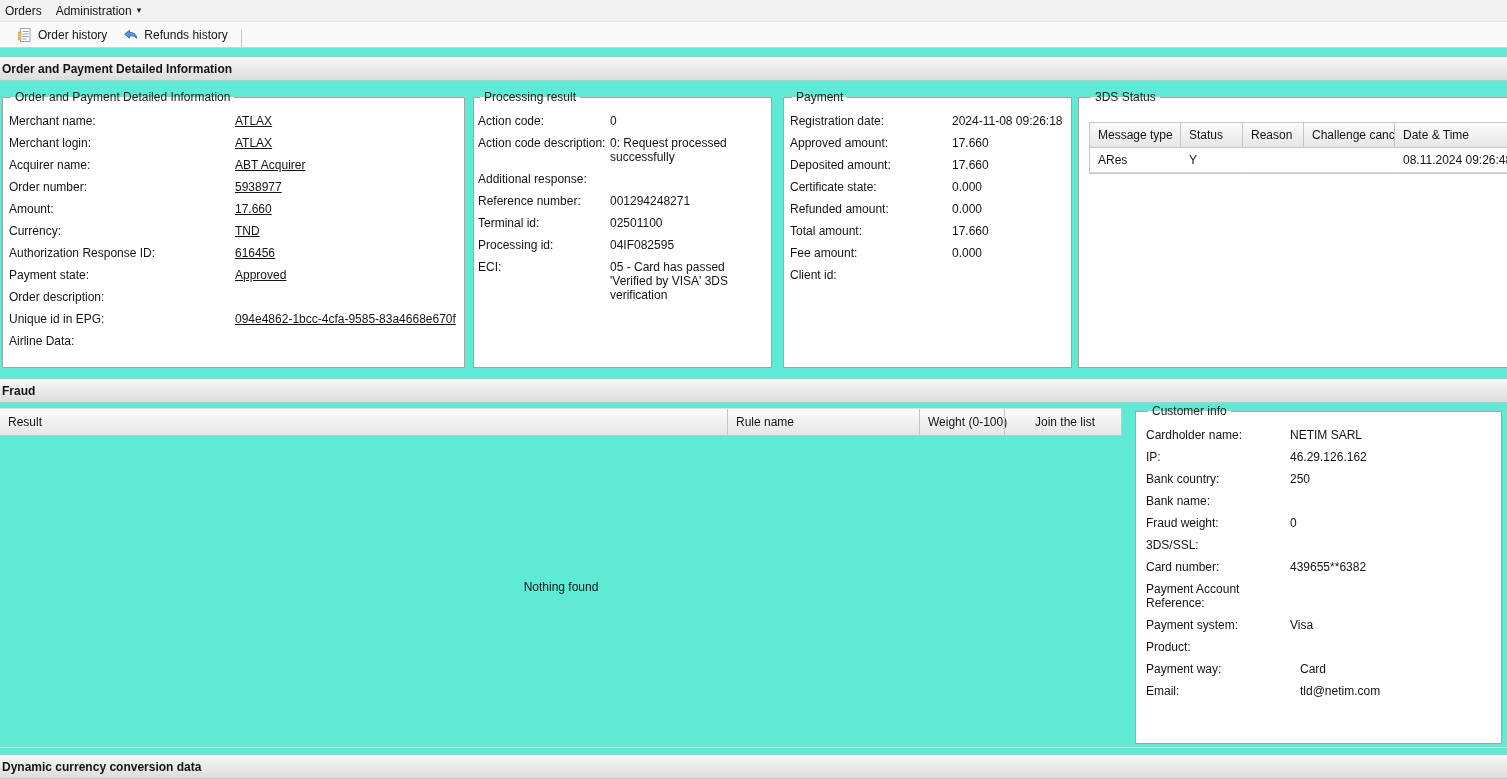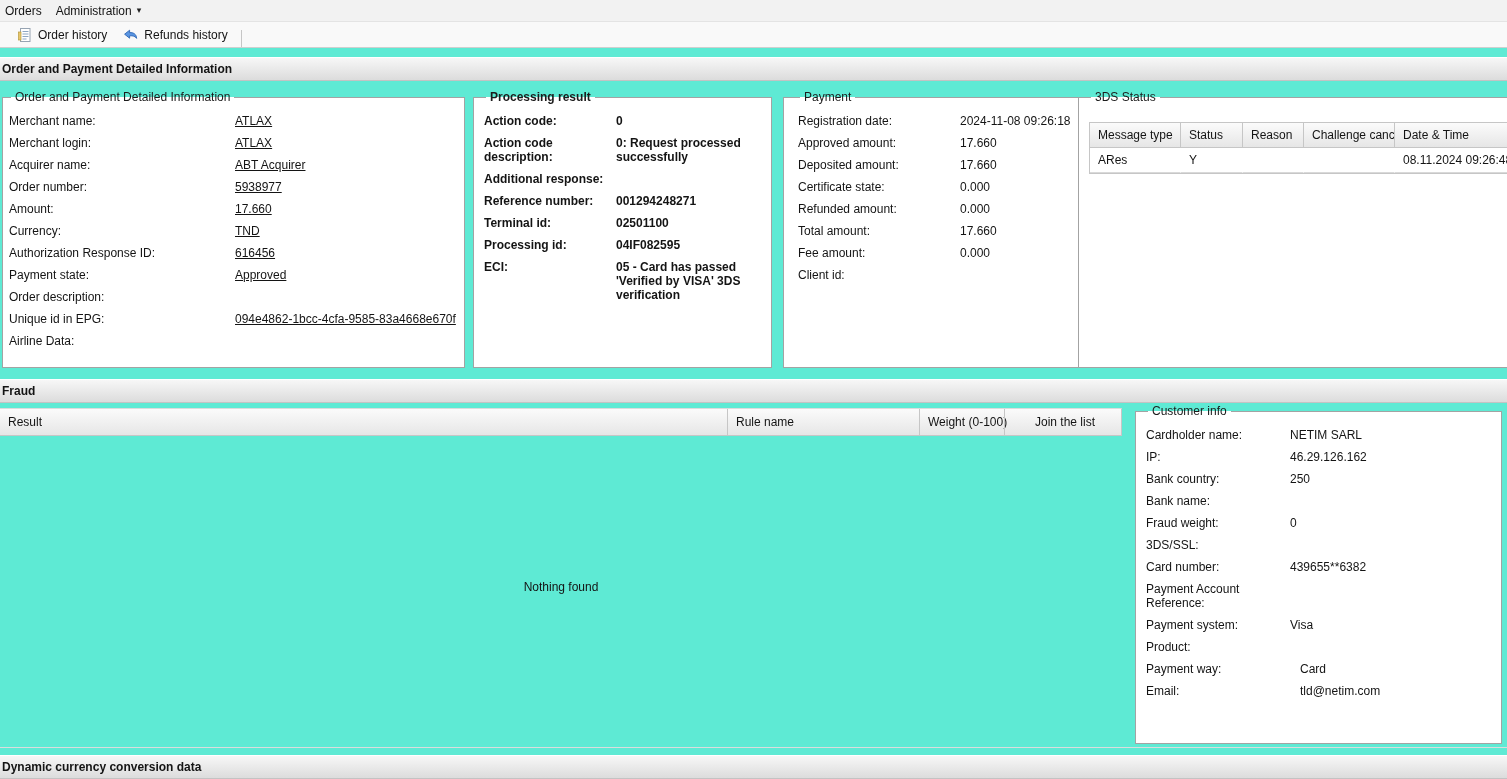--- a/index.html
+++ b/index.html
@@ -25,22 +25,22 @@
     border-top:1px solid #ffffff;border-bottom:1px solid #c3c3c3;
     font-weight:bold;display:flex;align-items:center;padding-left:2px;}
   .bar-order{top:57px;}
   .bar-fraud{top:379px;}
   .bar-dcc{top:755px;}
   
   fieldset.panel{position:absolute;margin:0;border:1px solid #a3a3a3;background:#fff;
     padding:10px 8px 0 8px;box-sizing:border-box;}
   fieldset.panel legend{padding:0 4px;margin-left:2px;color:#1c1c1c;}
   #fs-order  {left:2px;  top:90px; width:457px;height:278px;padding-left:6px;}
-  #fs-proc   {left:473px;top:90px; width:299px;height:278px;padding-left:10px;font-weight:bold;}
-  #fs-pay    {left:783px;top:90px; width:284px;height:278px;padding-left:14px;}
+  #fs-proc   {left:473px;top:90px; width:299px;height:278px;padding-left:4px;}
+  #fs-pay    {left:783px;top:90px; width:284px;height:278px;padding-left:6px;}
   #fs-3ds    {left:1078px;top:90px;width:438px;height:278px;padding-left:10px;}
   #fs-cust   {left:1135px;top:404px;width:367px;height:340px;padding-left:10px;}
   .frow{display:flex;line-height:14px;margin-bottom:8px;}
   .lbl{flex:0 0 auto;padding-right:4px;}
   .val{flex:1;}
   #fs-order .lbl{width:222px;}  #fs-order .val{white-space:nowrap;text-decoration:underline;}
   #fs-proc  .lbl{width:128px;}
   #fs-pay   .lbl{width:150px;}  #fs-pay .val{white-space:nowrap;margin-left:8px;}
   #fs-cust  .lbl{width:140px;}
   

